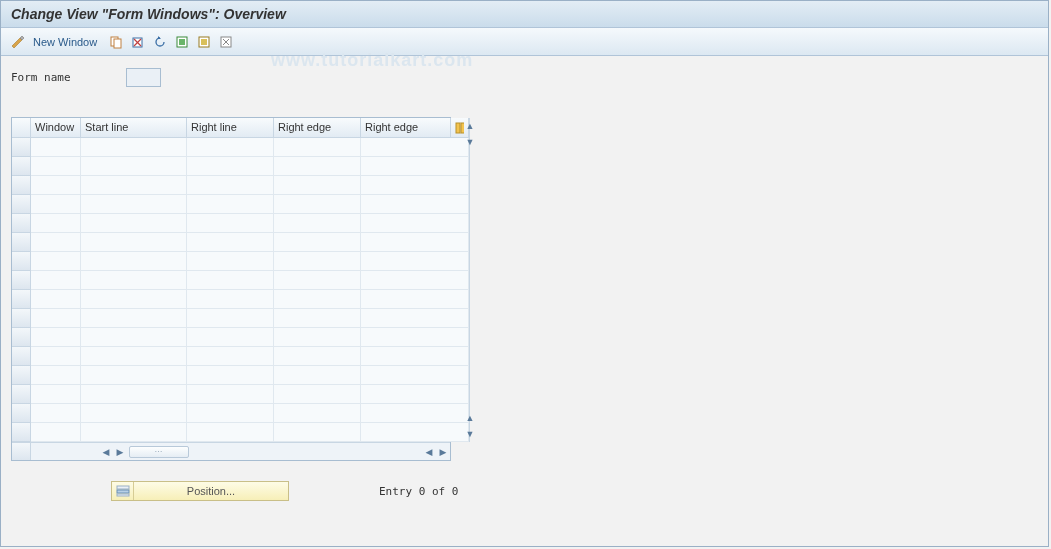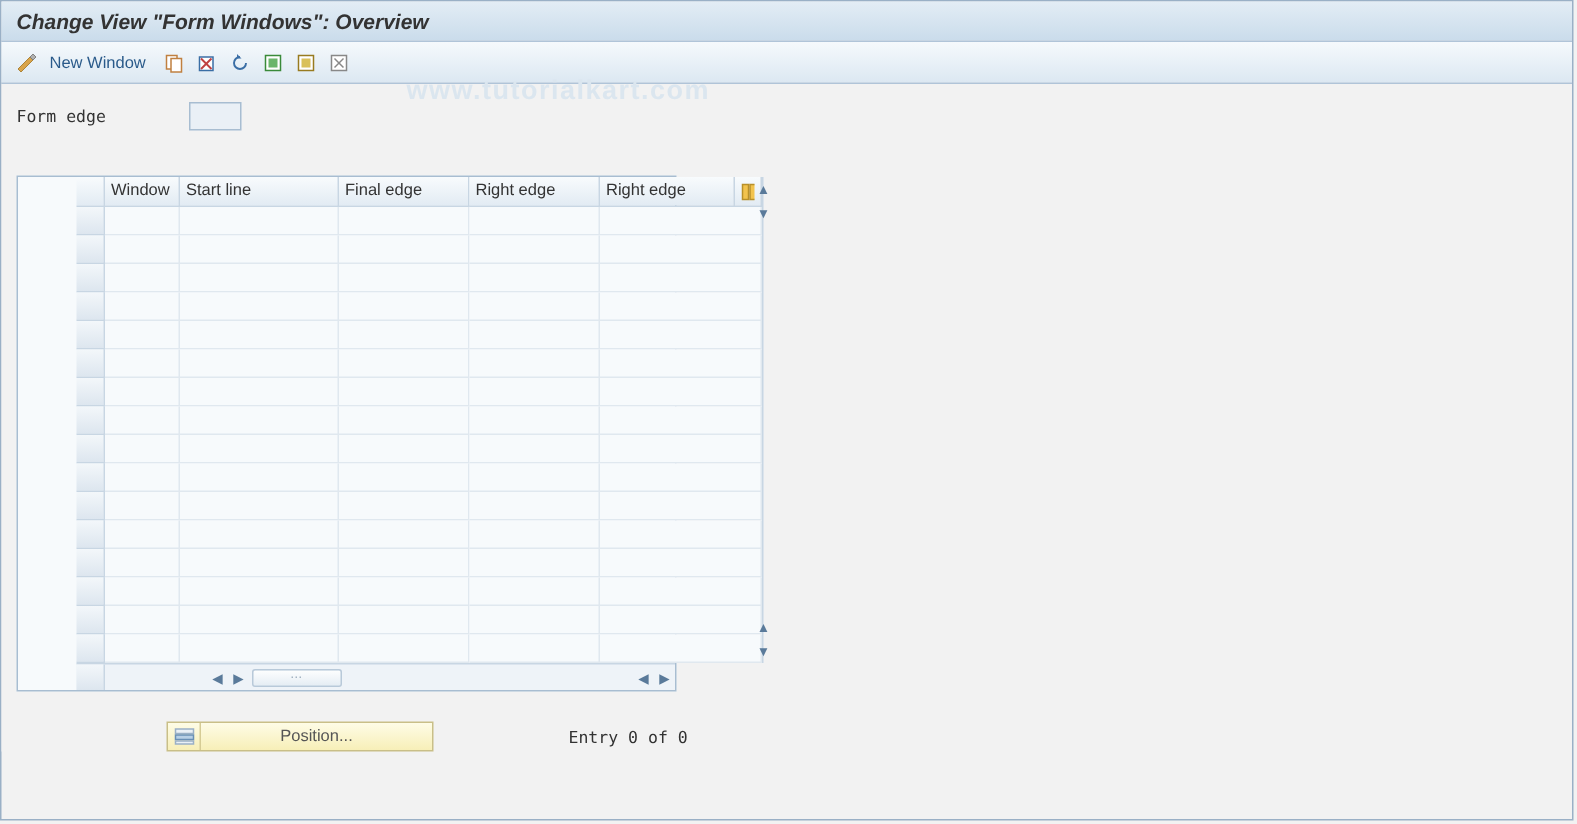--- a/index.html
+++ b/index.html
@@ -82,21 +82,20 @@
     width: 35px;
     height: 19px;
     border: 1px solid #a8bdd1;
     background: #eaf0f6;
   }
   .table-panel {
     width: 440px;
     border: 1px solid #a8bdd1;
     background: #f7fafc;
     margin-top: 6px;
-    padding-left: 39px;
   }
   .table-wrap {
     display: flex;
   }
   .table-area { flex: 1; }
   .table-header {
     display: flex;
     height: 20px;
   }
   .th {
@@ -256,32 +255,32 @@
           <rect x="2" y="2" width="10" height="10" fill="#fff" stroke="#888"></rect>
           <line x1="4" y1="4" x2="10" y2="10" stroke="#888"></line>
           <line x1="10" y1="4" x2="4" y2="10" stroke="#888"></line>
         </svg>
     </span>
     <span class="watermark">www.tutorialkart.com</span>
   </div>
 
   <div class="content">
     <div class="form-row">
-      <span class="form-label">Form edge</span>
+      <span class="form-label">Form name</span>
       <input class="form-input" value="" style="">
     </div>
 
     <div class="table-panel">
       <div class="table-wrap">
         <div class="table-area">
           <div class="table-header">
             <div class="th row-sel-h"></div>
             <div class="th col-window">Window</div>
             <div class="th col-start">Start line</div>
-            <div class="th col-final">Final edge</div>
+            <div class="th col-final">Right line</div>
             <div class="th col-left">Right edge</div>
             <div class="th col-right">Right edge</div>
             <div class="th col-cfg">
               <svg width="12" height="12">
                   <rect x="1" y="1" width="4" height="10" fill="#f2c34e" stroke="#b8902a"></rect>
                   <rect x="6" y="1" width="4" height="10" fill="#f2c34e" stroke="#b8902a"></rect>
                 </svg>
             </div>
           </div>
           <div class="tbody" id="tbody">

